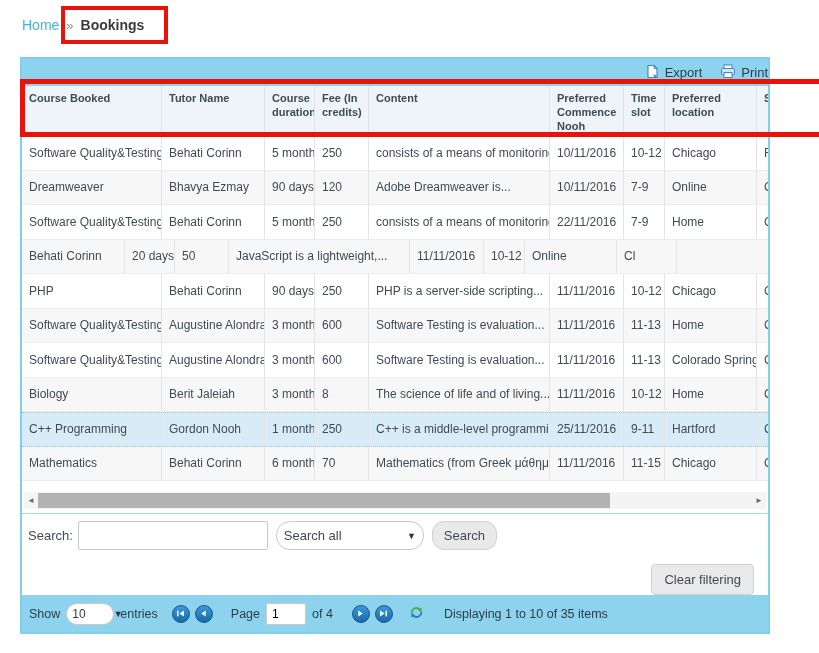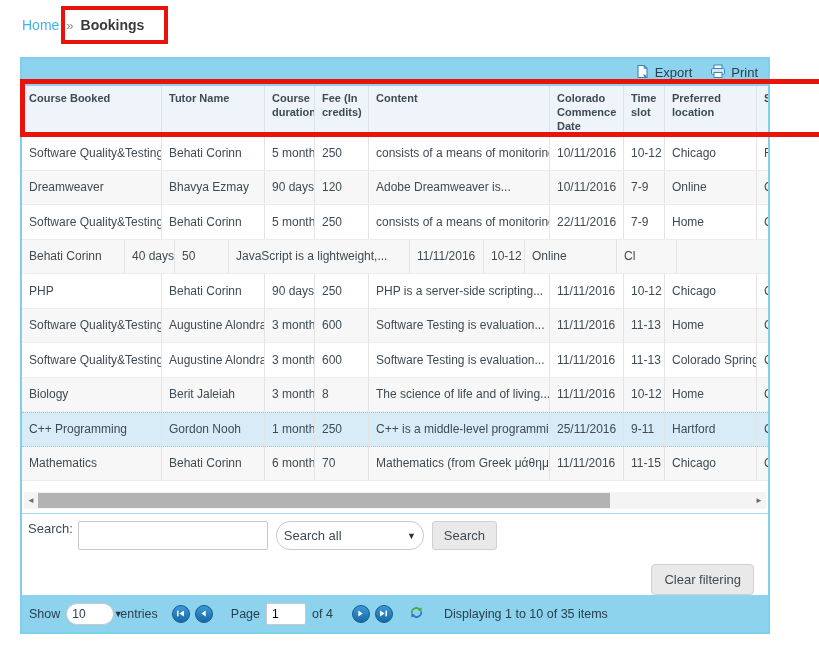--- a/index.html
+++ b/index.html
@@ -24,21 +24,21 @@
   .red-box.header-hl { left: 20px; top: 79px; width: 810px; height: 58px; border-width: 5px; }
 
   
   .widget {
     position: absolute; left: 20px; top: 57px; width: 750px; height: 577px;
     border: 2px solid #7fd0ec; background: #ffffff;
     display: flex; flex-direction: column;
   }
 
   
-  .toolbar { height: 27px; background: #8dd3ee; display: flex; align-items: center; justify-content: flex-end; gap: 18px; padding-right: 10px; flex: none; }
+  .toolbar { height: 27px; background: #8dd3ee; display: flex; align-items: center; justify-content: flex-end; gap: 18px; flex: none; }
   .tool-btn { display: flex; align-items: center; gap: 5px; font-size: 13px; color: #2b3e4c; cursor: pointer; }
 
   
   .thead { height: 50px; background: #eef4f9; display: flex; flex: none; overflow: hidden; }
   .thead .cell { font-weight: 700; font-size: 11px; padding-top: 6px; align-items: flex-start; border-right: 1px solid #dde4e9; display: flex; line-height: 1.25; }
 
   
   .tbody { flex: none; }
   .trow { height: 34.5px; display: flex; background: #ffffff; border-bottom: 1px solid #ececec; overflow: hidden; }
   .trow.alt { background: #f7f7f7; }
@@ -53,27 +53,27 @@
   .scroll-region { height: 32px; background: #ffffff; padding-top: 11px; flex: none; }
   .hscrollbar { height: 17px; margin: 0 2px; display: flex; align-items: center; background: #f4f4f4; position: relative; }
   .hs-arrow { width: 14px; height: 17px; display: flex; align-items: center; justify-content: center; color: #6b6b6b; font-size: 8px; cursor: pointer; flex: none; background:#f4f4f4; }
   .hs-track { flex: 1; height: 17px; position: relative; background: #f4f4f4; }
   .hs-thumb { position: absolute; left: 0; top: 1px; height: 15px; width: 572px; background: #b3b3b3; cursor: grab; }
 
   .blue-divider { height: 1px; background: #9fd9ef; flex: none; }
 
   
   .search-panel { flex: 1; background: #ffffff; padding: 7px 6px 0 6px; display: flex; flex-direction: column; }
-  .search-row { display: flex; align-items: flex-start; }
+  .search-row { display: flex; align-items: center; }
   .search-label { font-size: 13px; color: #3e4b54; margin-right: 5px; }
   .search-input { width: 190px; height: 29px; border: 1px solid #c9c9c9; border-radius: 2px; padding: 0 6px; font-size: 13px; font-family: inherit; outline: none; }
   .fake-select { height: 29px; border: 1px solid #c9c9c9; border-radius: 14px; background: #ffffff; display: flex; align-items: center; justify-content: space-between; padding: 0 7px; font-size: 13px; cursor: pointer; }
   .filter-select { width: 148px; margin-left: 8px; }
   .select-caret { font-size: 9px; color: #333; }
-  .gray-btn { background: #e9e9e9; border: 1px solid #d0d0d0; border-radius: 3px; font-size: 13px; color: #3e4b54; padding: 6px 11px; cursor: pointer; font-family: inherit; }
+  .gray-btn { background: #e9e9e9; border: 1px solid #d0d0d0; border-radius: 12px; font-size: 13px; color: #3e4b54; padding: 6px 11px; cursor: pointer; font-family: inherit; }
   .search-btn { margin-left: 8px; height: 29px; }
   .clear-row { display: flex; justify-content: flex-end; padding: 14px 8px 0 0; }
   .clear-btn { padding: 7px 12px; border-radius: 4px; }
 
   
   .pager { height: 37px; background: #8dd3ee; display: flex; align-items: center; padding: 0 7px; flex: none; font-size: 12.5px; color: #2b3e4c; }
   .pager-select { width: 48px; height: 22px; margin: 0 6px; padding: 0 5px; font-size: 12px; gap: 28px; }
   .page-btn { width: 18px; height: 18px; border-radius: 50%; background: linear-gradient(#3b99d9, #176aa8); border: 1px solid #12598c; display: flex; align-items: center; justify-content: center; cursor: pointer; flex: none; margin-left: 5px; }
   .page-btn svg { display: block; }
   .page-label { margin-left: 18px; }
@@ -118,21 +118,21 @@
       <span>Print</span>
     </div>
   </div>
 
   <div class="thead">
       <div class="cell c0">Course Booked</div>
       <div class="cell c1">Tutor Name</div>
       <div class="cell c2">Course duration</div>
       <div class="cell c3">Fee (In credits)</div>
       <div class="cell c4">Content</div>
-      <div class="cell c5">Colorado Commence Date</div>
+      <div class="cell c5">Preferred Commence Nooh</div>
       <div class="cell c6">Time slot</div>
       <div class="cell c7">Preferred location</div>
       <div class="cell c8">St</div>
     </div>
 
   <div class="tbody">
       <div class="trow">
         <div class="cell c0">Software Quality&amp;Testing</div>
         <div class="cell c1">Behati Corinn</div>
         <div class="cell c2">5 months</div>
@@ -160,21 +160,21 @@
         <div class="cell c2">5 months</div>
         <div class="cell c3">250</div>
         <div class="cell c4">consists of a means of monitoring...</div>
         <div class="cell c5">22/11/2016</div>
         <div class="cell c6">7-9</div>
         <div class="cell c7">Home</div>
         <div class="cell c8">Ca</div>
       </div>
       <div class="trow alt">
         <div class="cell c1">Behati Corinn</div>
-        <div class="cell c2">40 days</div>
+        <div class="cell c2">20 days</div>
         <div class="cell c3">50</div>
         <div class="cell c4">JavaScript is a lightweight,...</div>
         <div class="cell c5">11/11/2016</div>
         <div class="cell c6">10-12</div>
         <div class="cell c7">Online</div>
         <div class="cell c8">Cl</div>
       </div>
       <div class="trow">
         <div class="cell c0">PHP</div>
         <div class="cell c1">Behati Corinn</div>

